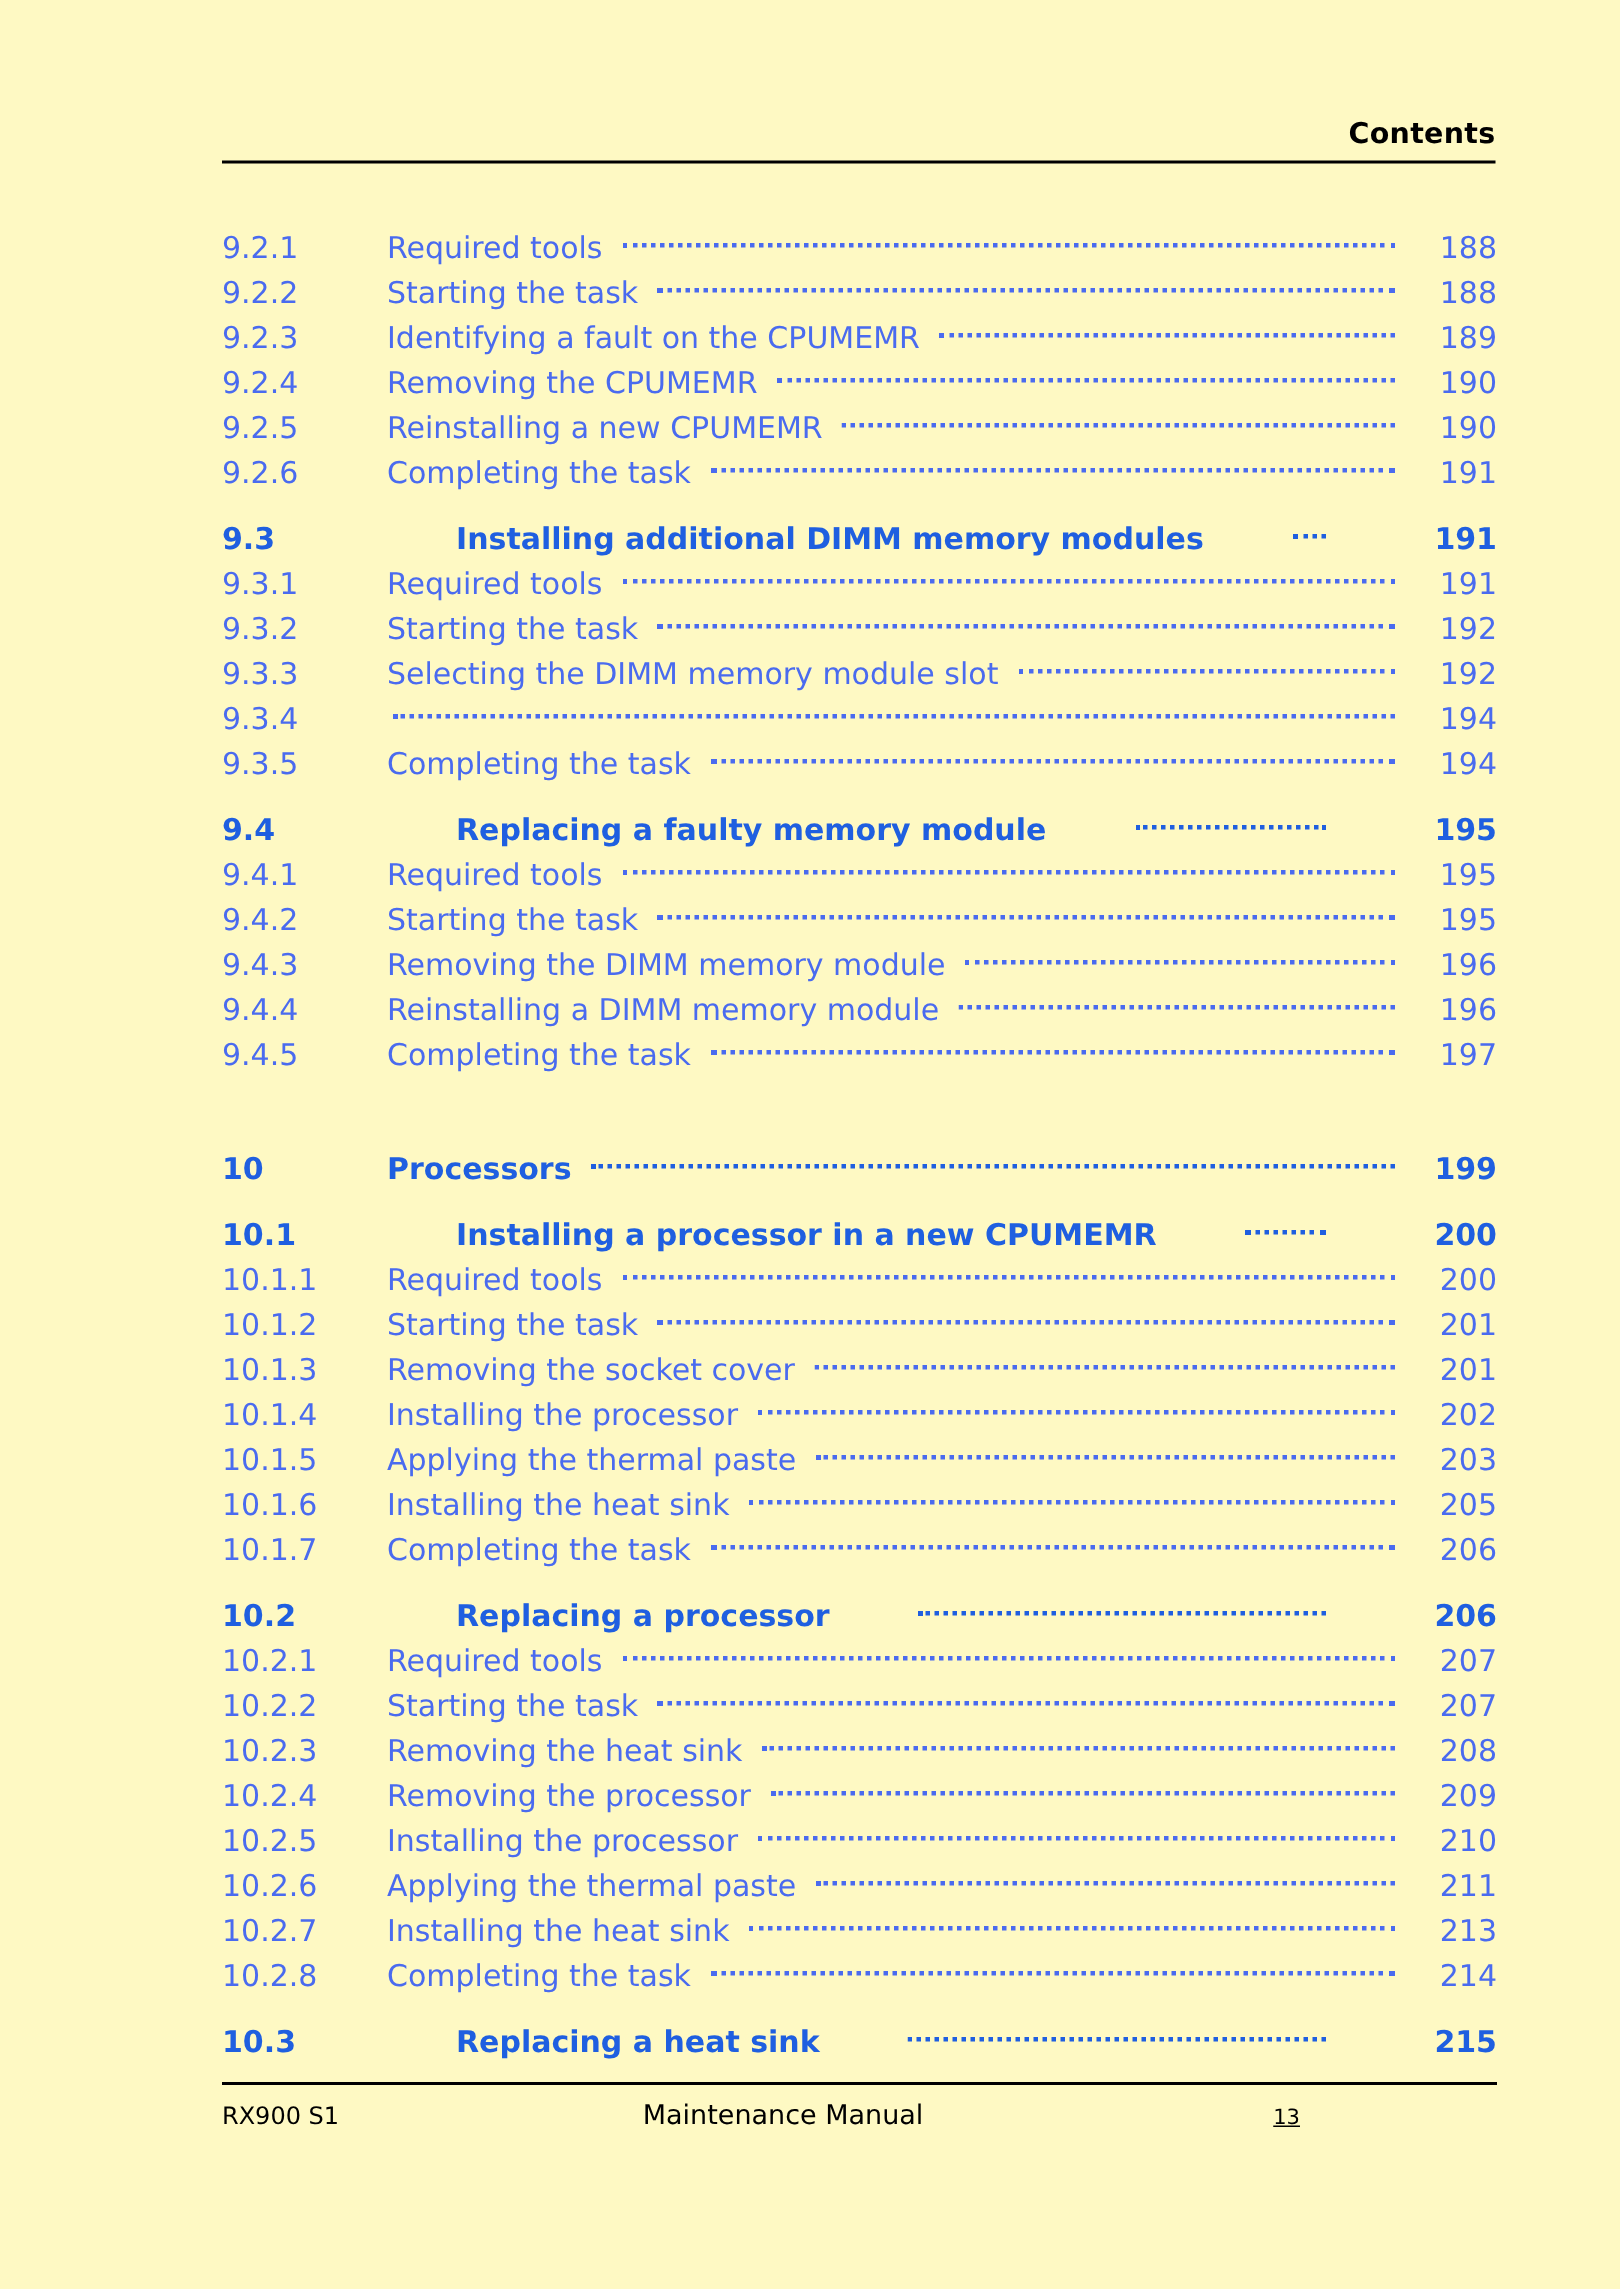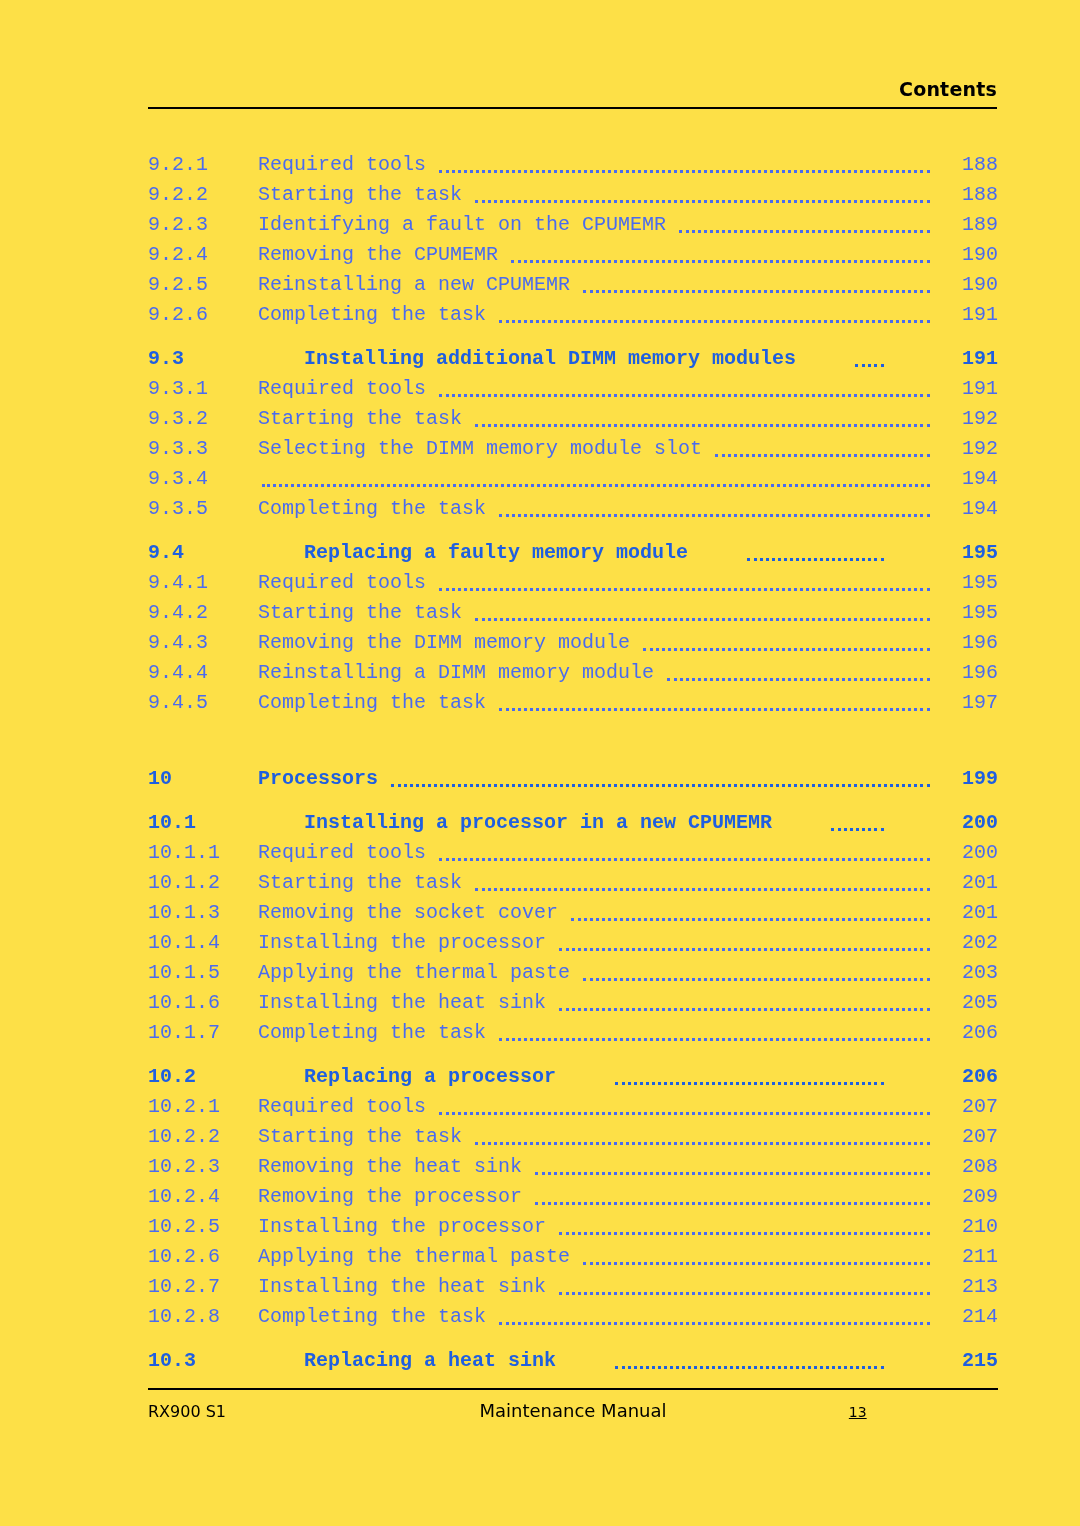--- a/index.html
+++ b/index.html
@@ -4,21 +4,21 @@
 <style>
   html, body {
     margin: 0;
     padding: 0;
     background: #ffffff;
   }
   .page {
     position: relative;
     width: 1080px;
     height: 1526px;
-    background: #fde047;
+    background: #fef9c3;
     font-family: "DejaVu Sans", sans-serif;
     overflow: hidden;
   }
 
   
   .header {
     position: absolute;
     left: 148px;
     top: 78px;
     width: 849px;
@@ -38,26 +38,25 @@
   
   .toc {
     position: absolute;
     left: 148px;
     top: 150px;
     width: 850px;
   }
 
   .row {
     display: flex;
-    align-items: flex-end;
+    align-items: flex-start;
     color: #4A6BEF;
     font-size: 20px;
     line-height: 30px;
     white-space: nowrap;
-    font-family: Liberation Mono, monospace;
   }
   .row.sub {
     color: #4A6BEF;
     font-weight: normal;
   }
   .row.major {
     font-weight: bold;
     color: #1F5FE0;
   }
   .row.spacer-top { margin-top: 14px; gap: 46px; }
@@ -107,21 +106,21 @@
   }
   .footer-rule {
     border-bottom: 2px solid #000000;
     margin-bottom: 10px;
   }
   .footer-row {
     display: flex;
     align-items: baseline;
   }
   .footer-left { flex: 0 0 33%; text-align: left; }
-  .footer-center { flex: 0 0 34%; text-align: center; font-size: 18px; }
+  .footer-center { flex: 0 0 34%; font-size: 18px; }
   .footer-right { flex: 0 0 33%; text-align: center; font-size: 14px; text-decoration: underline; }
 </style>
 </head>
 <body>
 
 <div class="page">
 
   <div class="header">
     <div class="header-title">Contents</div>
     <div class="header-rule"></div>

